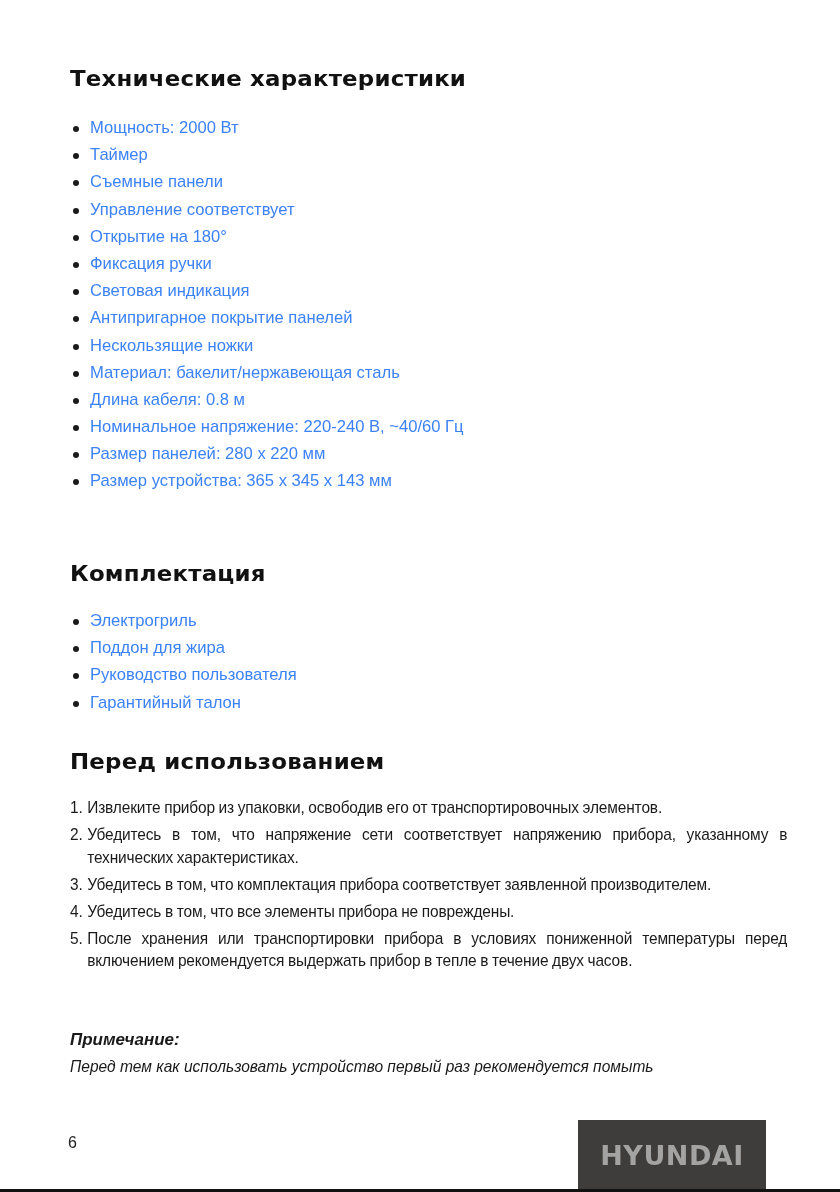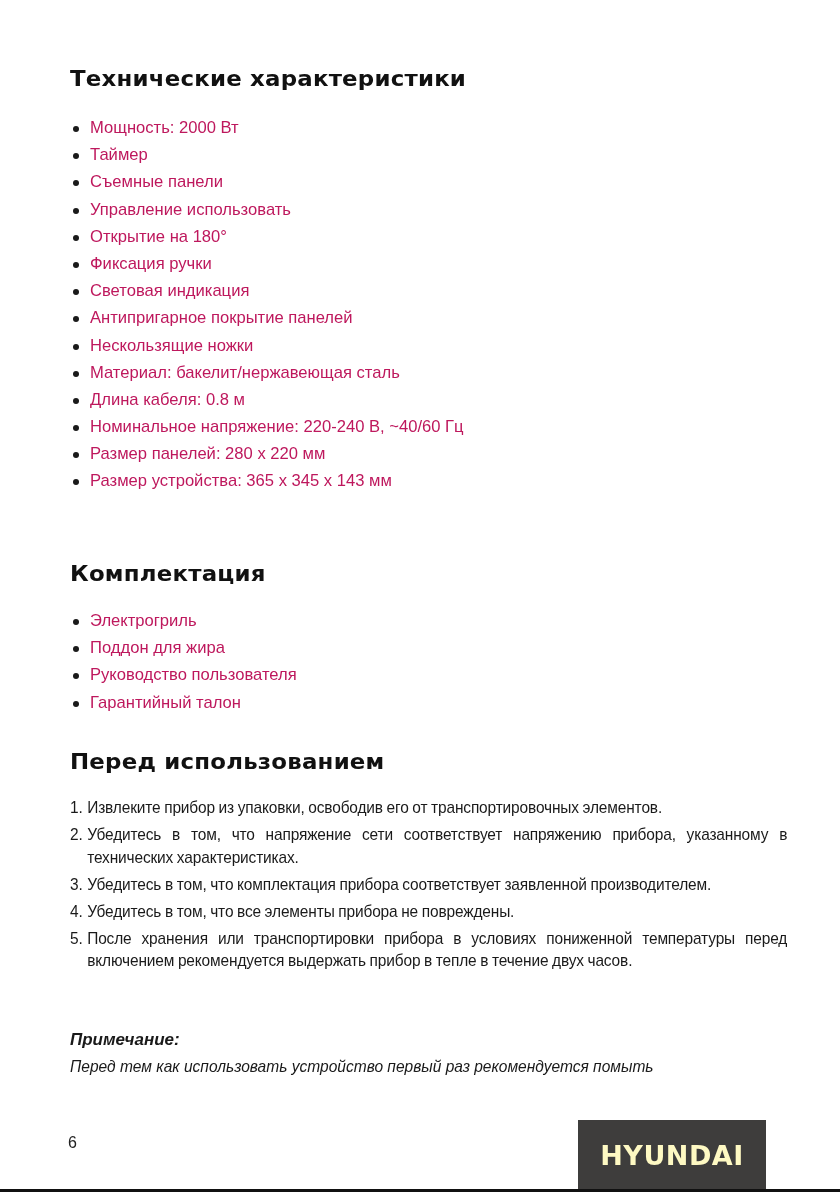--- a/index.html
+++ b/index.html
@@ -11,21 +11,21 @@
   .page { position: absolute; left: 0; top: 0; width: 676px; height: 1192px; }
   .h {
     position: absolute; left: 70px; margin: 0;
     font-family: "DejaVu Sans", sans-serif; font-weight: bold;
     font-size: 22px; letter-spacing: 0.2px; color: #111;
     transform: scaleX(1.04); transform-origin: left center;
   }
   ul.bul { position: absolute; left: 70px; margin: 0; padding: 0; list-style: none; }
   ul.bul li {
     position: relative; padding-left: 20px; height: 27.2px; line-height: 27.2px;
-    font-size: 16.6px; color: #be185d;
+    font-size: 16.6px; color: #3b82f6;
   }
   ul.bul li::before {
     content: ""; position: absolute; left: 3px; top: 12px; width: 6px; height: 6px;
     border-radius: 50%; background: #1a1a1a;
   }
   ol.num {
     position: absolute; left: 70px; width: 700px; margin: 0; padding: 0; list-style: none;
   }
   ol.num li {
     position: relative; padding-left: 18px; font-size: 16.2px; line-height: 22.5px;
@@ -39,36 +39,36 @@
     font-size: 17px; color: #1a1a1a;
   }
   .note-text {
     position: absolute; left: 70px; top: 1057px; font-style: italic;
     font-size: 16.2px; color: #1a1a1a; transform: scaleX(0.96); transform-origin: left top;
     white-space: nowrap;
   }
   .page-num { position: absolute; left: 68px; top: 1134px; font-size: 16px; color: #222; }
   .brand {
     position: absolute; left: 578px; top: 1120px; width: 188px; height: 70px;
-    background: #3e3d3c; color: #fef9c3; display: flex; align-items: center; justify-content: center;
+    background: #3e3d3c; color: #a3a3a3; display: flex; align-items: center; justify-content: center;
     font-family: "DejaVu Sans", sans-serif; font-weight: bold; font-size: 27px; letter-spacing: 0.5px;
   }
   .bottom-rule { position: absolute; left: 0; top: 1189px; width: 840px; height: 3px; background: #111; }
 </style>
 </head>
 <body>
 
 <div class="page">
 
   <h2 class="h" style="top:66px">Технические характеристики</h2>
   <ul class="bul" style="top:114px">
     <li>Мощность: 2000 Вт</li>
     <li>Таймер</li>
     <li>Съемные панели</li>
-    <li>Управление использовать</li>
+    <li>Управление соответствует</li>
     <li>Открытие на 180°</li>
     <li>Фиксация ручки</li>
     <li>Световая индикация</li>
     <li>Антипригарное покрытие панелей</li>
     <li>Нескользящие ножки</li>
     <li>Материал: бакелит/нержавеющая сталь</li>
     <li>Длина кабеля: 0.8 м</li>
     <li>Номинальное напряжение: 220-240 В, ~40/60 Гц</li>
     <li>Размер панелей: 280 x 220 мм</li>
     <li>Размер устройства: 365 x 345 x 143 мм</li>

